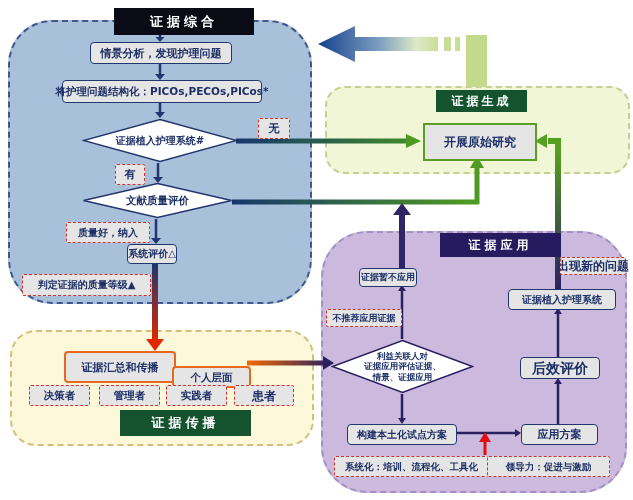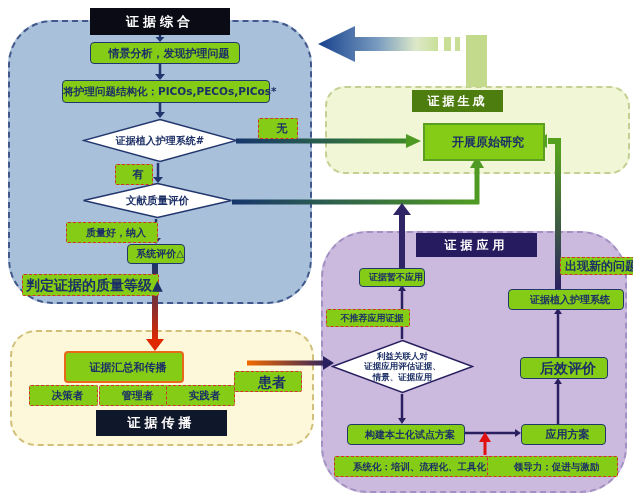--- a/index.html
+++ b/index.html
@@ -4,23 +4,23 @@
 <style>
   html,body{margin:0;padding:0;background:#fff;}
   .stage{position:relative;width:633px;height:500px;background:#fff;overflow:hidden;
          font-family:"DejaVu Sans","Liberation Sans",sans-serif;font-weight:bold;color:#1c2f66;}
   .region{position:absolute;z-index:1;}
   .region-blue{left:8px;top:20px;width:300px;height:280px;background:#a9c0da;border:2px dashed #40588c;border-radius:44px;}
   .region-green{left:325px;top:86px;width:301px;height:84px;background:#f0f6d6;border:2px dashed #c2d193;border-radius:20px;}
   .region-purple{left:321px;top:231px;width:302px;height:258px;background:#cbbade;border:2px dashed #a291c2;border-radius:46px;}
   .region-yellow{left:10px;top:330px;width:300px;height:112px;background:#fdf8da;border:2px dashed #d0c07c;border-radius:26px;}
   .connectors{position:absolute;left:0;top:0;z-index:5;pointer-events:none;}
-  .hdr{position:absolute;z-index:10;display:flex;align-items:center;justify-content:center;color:#fff;letter-spacing:4px;white-space:nowrap;}
+  .hdr{position:absolute;z-index:10;display:flex;align-items:center;justify-content:center;color:#fff;letter-spacing:4px;white-space:nowrap;margin-left:24px;}
   .box{position:absolute;z-index:10;display:flex;align-items:center;justify-content:center;text-align:right;
-       background:#84cc16;border-radius:4px;white-space:nowrap;line-height:1;padding-left:8px;}
+       background:#e5e5e5;border-radius:4px;white-space:nowrap;line-height:1;}
   .navy{border:1.5px solid #22366e;}
   .green{border:2px solid #5a9e22;border-radius:0;}
   .orange{border:2px solid #e8681c;}
   .reddash{border:1.5px dashed #d23030;border-radius:2px;}
   .diamond{position:absolute;z-index:9;}
   .diamond svg{position:absolute;left:0;top:0;}
   .dlabel{position:absolute;left:0;top:0;right:0;bottom:0;display:flex;flex-direction:column;
           align-items:center;justify-content:center;text-align:center;z-index:2;line-height:1.2;white-space:nowrap;}
 </style>
 </head>
@@ -128,23 +128,23 @@
       <polygon points="479,442 491,442 485,432" fill="#e01010"></polygon>
     </g>
 
     <g>
       <line x1="247" y1="363" x2="324" y2="363" stroke="url(#g4)" stroke-width="5"></line>
       <polygon points="323,356 323,370 334,363" fill="#2a2060"></polygon>
     </g>
   </svg>
 
   <div class="hdr" style="left:90px;top:8px;width:140px;height:27px;background:#0b0b16;font-size:13px">证据综合</div>
-  <div class="hdr" style="left:412px;top:90px;width:91px;height:22px;background:#4d7c0f;font-size:12px;letter-spacing:3px">证据生成</div>
+  <div class="hdr" style="left:412px;top:90px;width:91px;height:22px;background:#14532d;font-size:12px;letter-spacing:3px">证据生成</div>
   <div class="hdr" style="left:416px;top:233px;width:121px;height:24px;background:#261b5f;font-size:12px">证据应用</div>
-  <div class="hdr" style="left:96px;top:410px;width:131px;height:26px;background:#0f172a;font-size:13px">证据传播</div>
+  <div class="hdr" style="left:96px;top:410px;width:131px;height:26px;background:#14532d;font-size:13px">证据传播</div>
 
   <div class="box navy" style="left:90px;top:42px;width:140px;height:20px;font-size:11px">情景分析，发现护理问题</div>
   <div class="box navy" style="left:62px;top:80px;width:198px;height:21px;font-size:10.5px">将护理问题结构化：PICOs,PECOs,PICos*</div>
 
   <div class="diamond" style="left:82px;top:118px;width:156px;height:45px">
     <svg width="156" height="45">
         <polygon points="78,1.5 154.5,22.5 78,43.5 1.5,22.5" fill="#fff" stroke="#22366e" stroke-width="1.5"></polygon>
       </svg>
     <div class="dlabel" style="font-size:10px">证据植入护理系统#</div>
   </div>
@@ -152,21 +152,21 @@
   <div class="box reddash" style="left:115px;top:164px;width:28px;height:19px;font-size:11px">有</div>
 
   <div class="diamond" style="left:82px;top:182px;width:151px;height:37px">
     <svg width="151" height="37">
         <polygon points="75.5,1.5 149.5,18.5 75.5,35.5 1.5,18.5" fill="#fff" stroke="#22366e" stroke-width="1.5"></polygon>
       </svg>
     <div class="dlabel" style="font-size:10.5px">文献质量评价</div>
   </div>
   <div class="box reddash" style="left:66px;top:222px;width:82px;height:19px;font-size:10px">质量好，纳入</div>
   <div class="box navy" style="left:127px;top:244px;width:48px;height:18px;font-size:10px">系统评价△</div>
-  <div class="box reddash" style="left:22px;top:274px;width:127px;height:20px;font-size:14px">判定证据的质量等级▲</div>
+  <div class="box reddash" style="left:22px;top:274px;width:127px;height:20px;font-size:10px">判定证据的质量等级▲</div>
 
   <div class="box green" style="left:423px;top:123px;width:110px;height:34px;font-size:12px">开展原始研究</div>
 
   <div class="box navy" style="left:359px;top:268px;width:56px;height:17px;font-size:9px">证据暂不应用</div>
   <div class="box reddash" style="left:326px;top:309px;width:74px;height:16px;font-size:9px">不推荐应用证据</div>
   <div class="box reddash" style="left:560px;top:257px;width:64px;height:16px;font-size:12px">出现新的问题</div>
   <div class="box navy" style="left:508px;top:289px;width:106px;height:19px;font-size:10px">证据植入护理系统</div>
 
   <div class="diamond" style="left:331px;top:339px;width:143px;height:55px">
     <svg width="143" height="55">
@@ -179,18 +179,19 @@
     </div>
   </div>
 
   <div class="box navy" style="left:347px;top:424px;width:108px;height:19px;font-size:10px">构建本土化试点方案</div>
   <div class="box navy" style="left:521px;top:424px;width:75px;height:19px;font-size:11px">应用方案</div>
   <div class="box navy" style="left:520px;top:357px;width:78px;height:20px;font-size:14px">后效评价</div>
   <div class="box reddash" style="left:334px;top:456px;width:153px;height:19px;font-size:9.5px">系统化：培训、流程化、工具化</div>
   <div class="box reddash" style="left:487px;top:456px;width:121px;height:19px;font-size:9.5px">领导力：促进与激励</div>
 
   <div class="box orange" style="left:64px;top:351px;width:108px;height:28px;font-size:11px">证据汇总和传播</div>
+  <div class="box orange" style="left:172px;top:366px;width:75px;height:18px;font-size:10.5px">个人层面</div>
   <div class="box reddash" style="left:29px;top:385px;width:59px;height:19px;font-size:10.5px">决策者</div>
   <div class="box reddash" style="left:99px;top:385px;width:59px;height:19px;font-size:10.5px">管理者</div>
   <div class="box reddash" style="left:166px;top:385px;width:59px;height:19px;font-size:10.5px">实践者</div>
-  <div class="box reddash" style="left:234px;top:371px;width:58px;height:19px;font-size:14px">患者</div>
+  <div class="box reddash" style="left:234px;top:385px;width:58px;height:19px;font-size:12px">患者</div>
 
 </div>
 
 </body></html>

